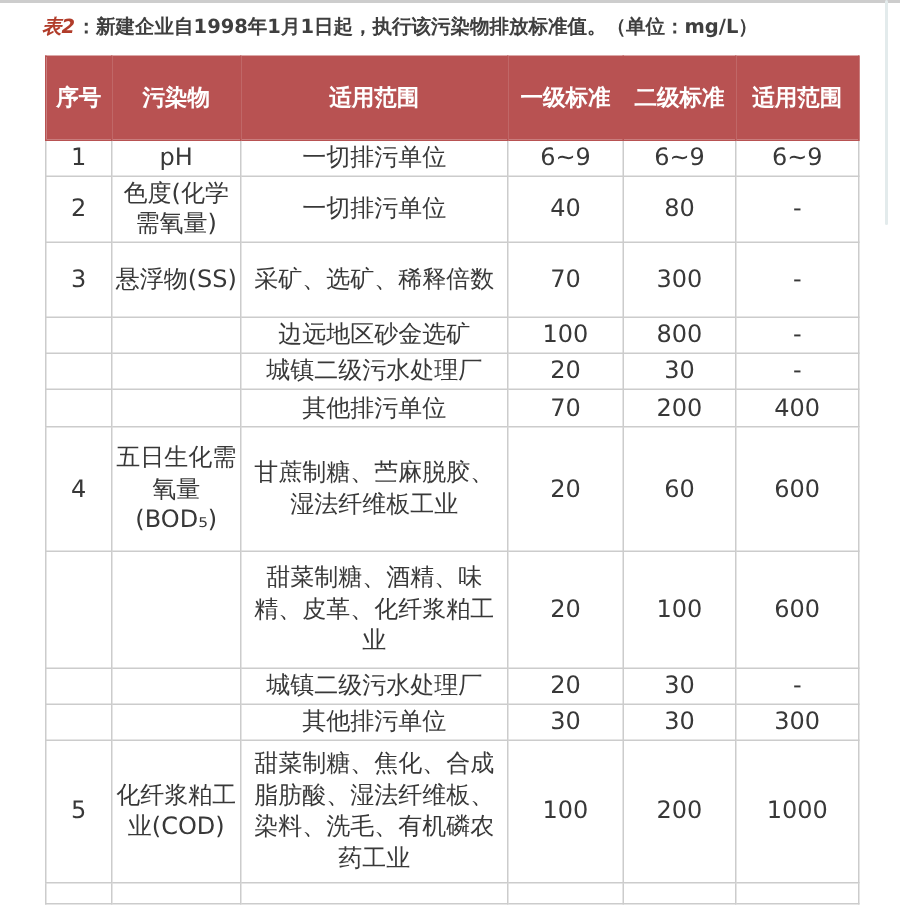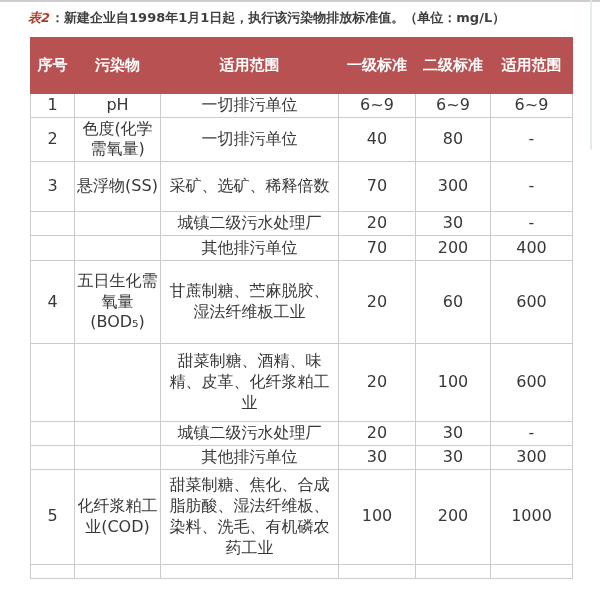--- a/index.html
+++ b/index.html
@@ -110,20 +110,28 @@
       <td>3</td>
       <td>悬浮物(SS)</td>
       <td>采矿、选矿、稀释倍数</td>
       <td>70</td>
       <td>300</td>
       <td>-</td>
     </tr>
     <tr style="height:24px">
       <td></td>
       <td></td>
+      <td>边远地区砂金选矿</td>
+      <td>100</td>
+      <td>800</td>
+      <td>-</td>
+    </tr>
+    <tr style="height:24px">
+      <td></td>
+      <td></td>
       <td>城镇二级污水处理厂</td>
       <td>20</td>
       <td>30</td>
       <td>-</td>
     </tr>
     <tr style="height:25px">
       <td></td>
       <td></td>
       <td>其他排污单位</td>
       <td>70</td>

